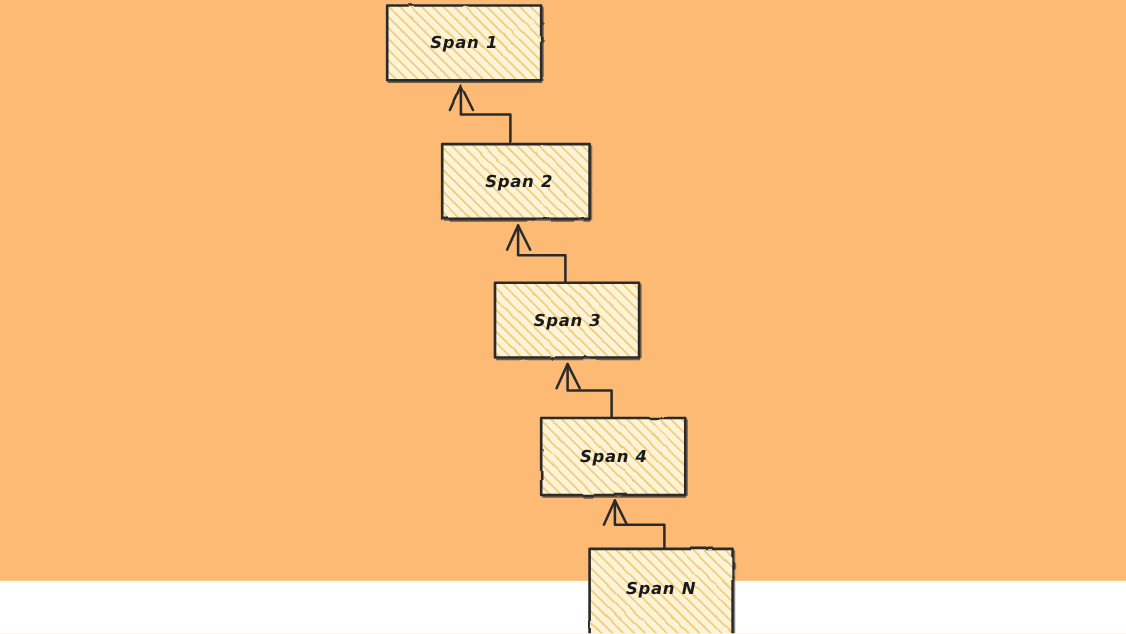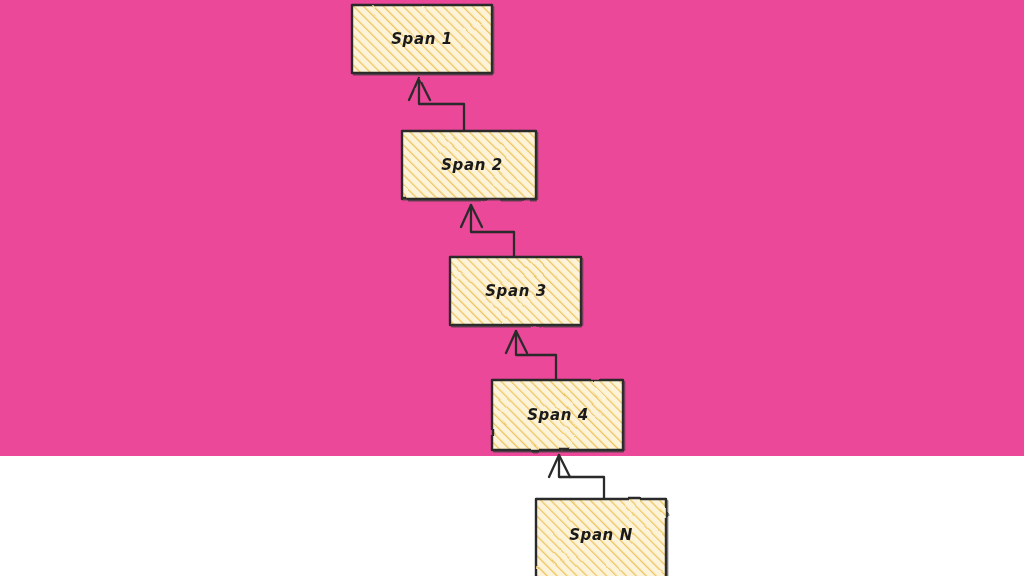--- a/index.html
+++ b/index.html
@@ -10,22 +10,22 @@
   }
   body {
     width: 1024px;
     height: 576px;
     overflow: hidden;
     font-family: "DejaVu Sans", sans-serif;
   }
   #canvas-wrap {
     position: relative;
     width: 1024px;
-    height: 456px;
-    background: #ec4899;
+    height: 528px;
+    background: #fdba74;
   }
   #diagram-svg {
     position: absolute;
     top: 0;
     left: 0;
     width: 1024px;
     height: 576px;
     display: block;
   }
   .node-label {

